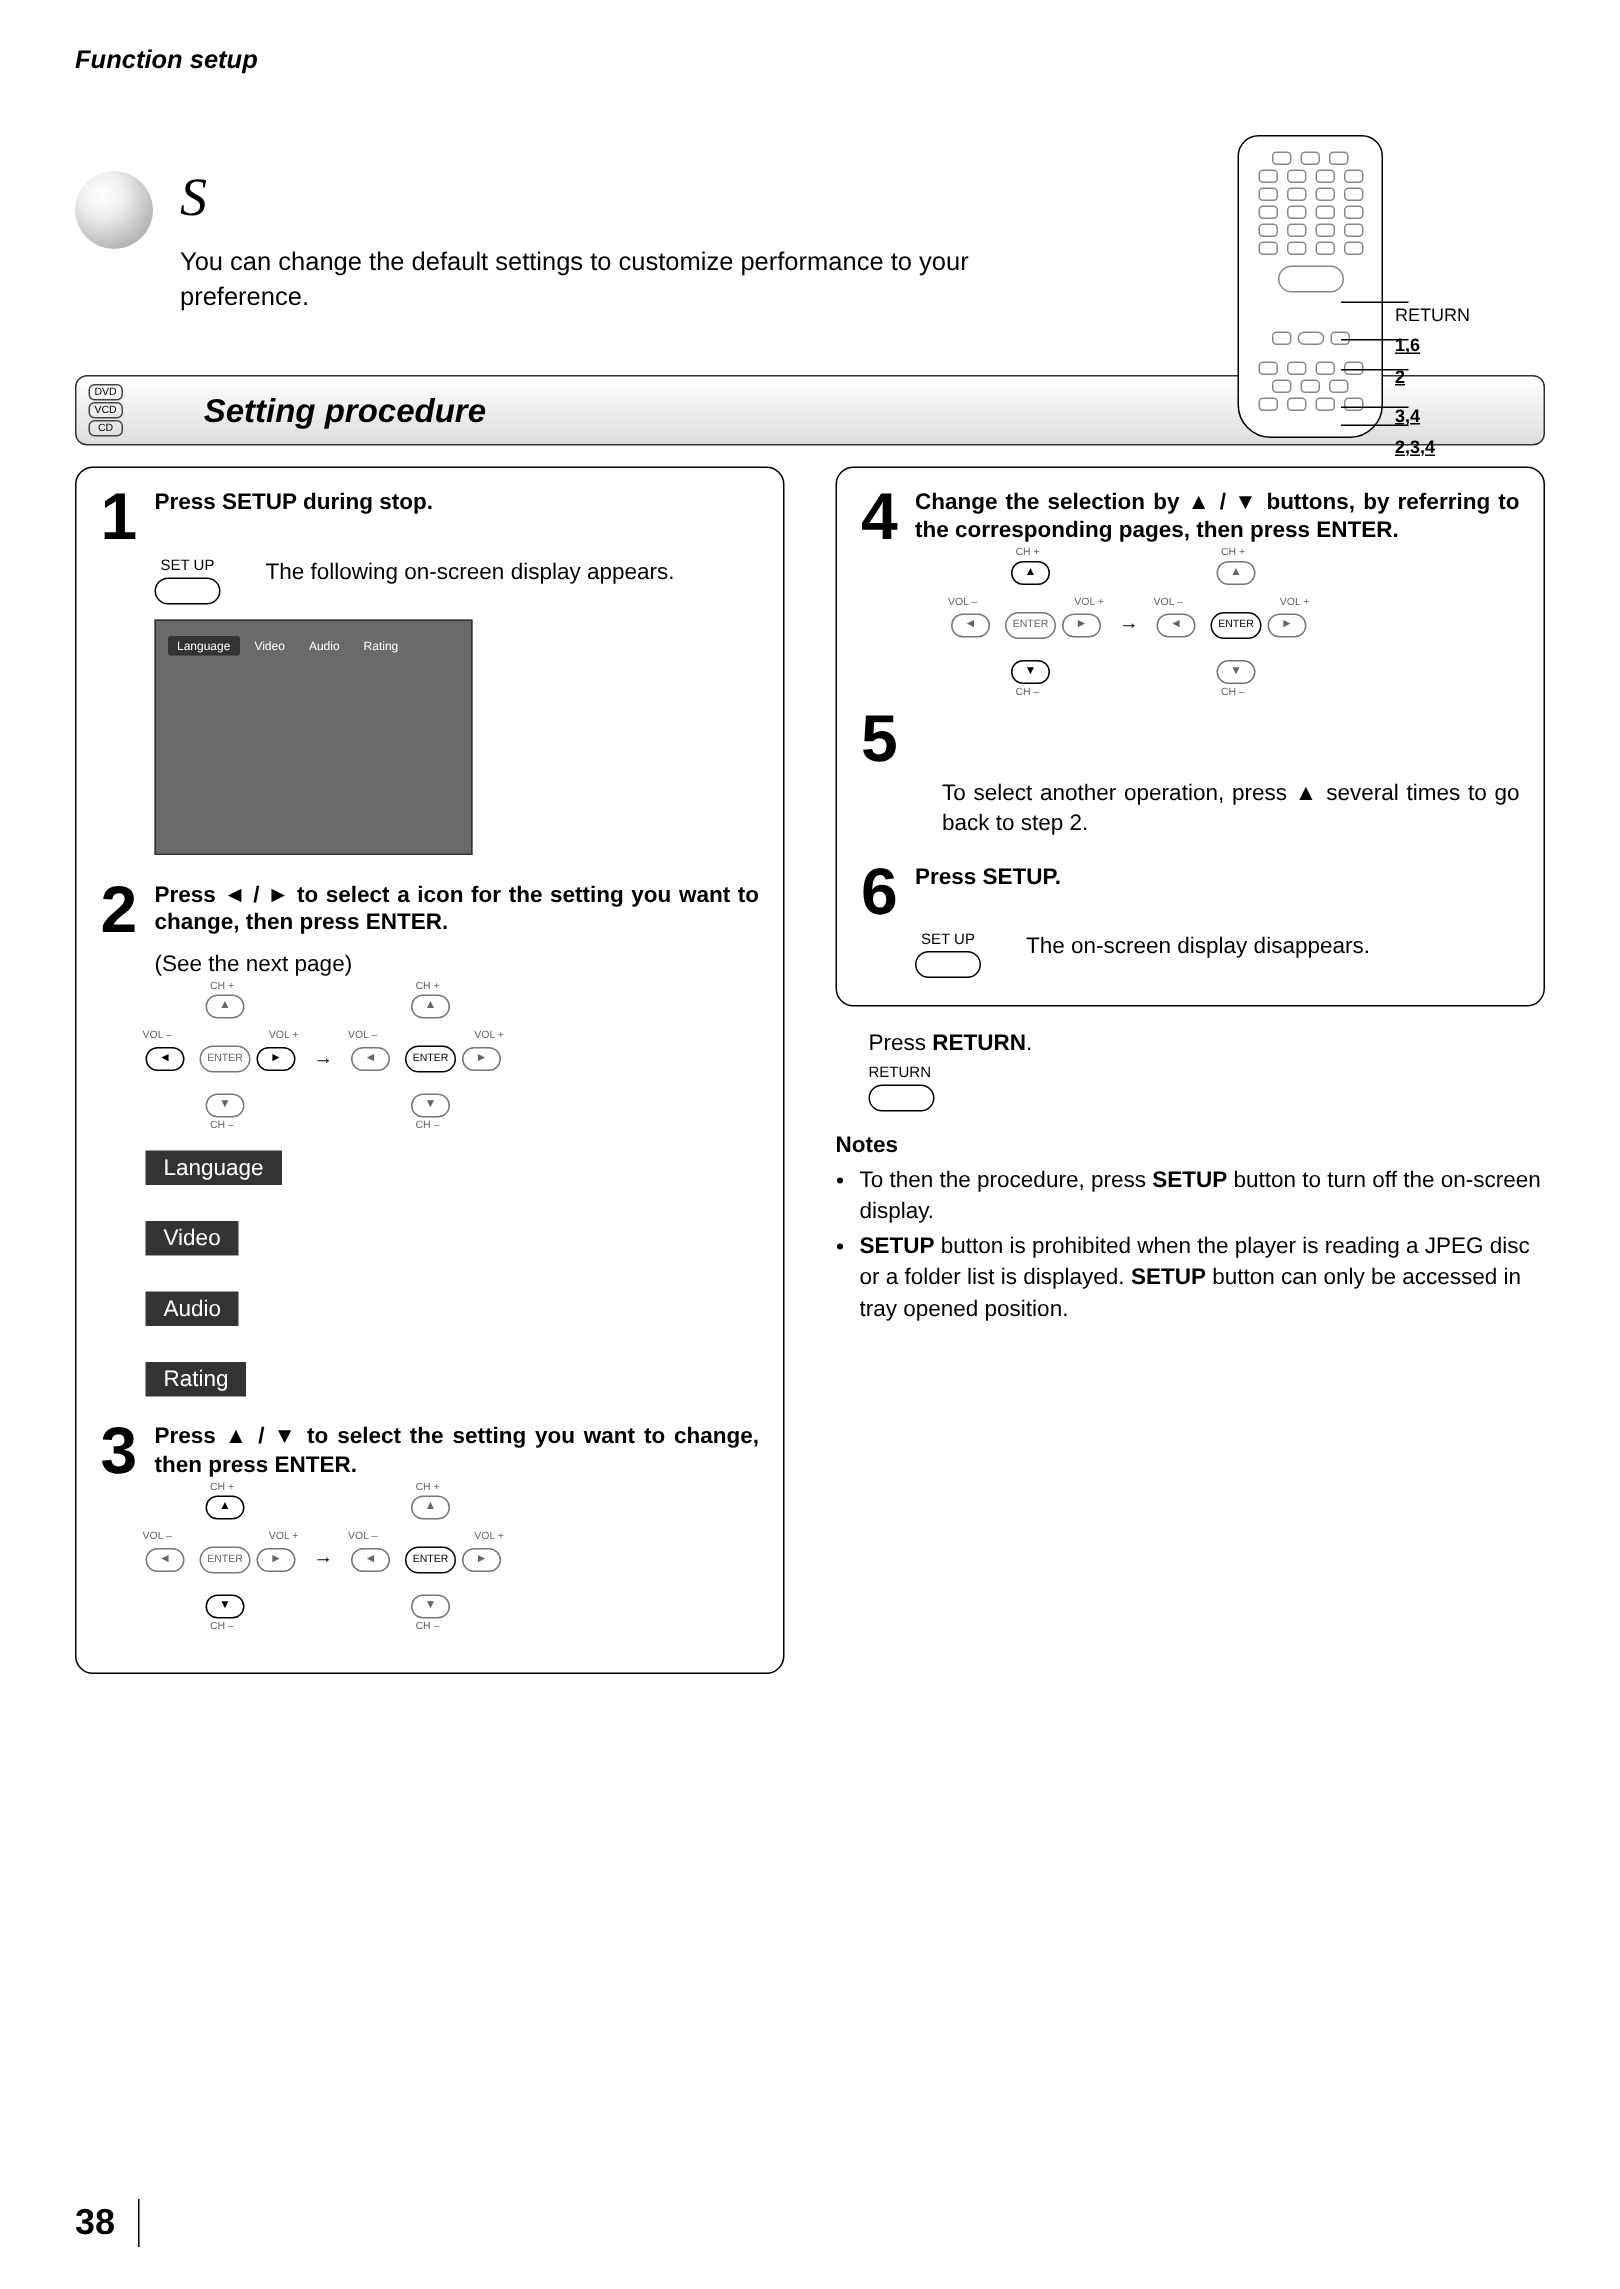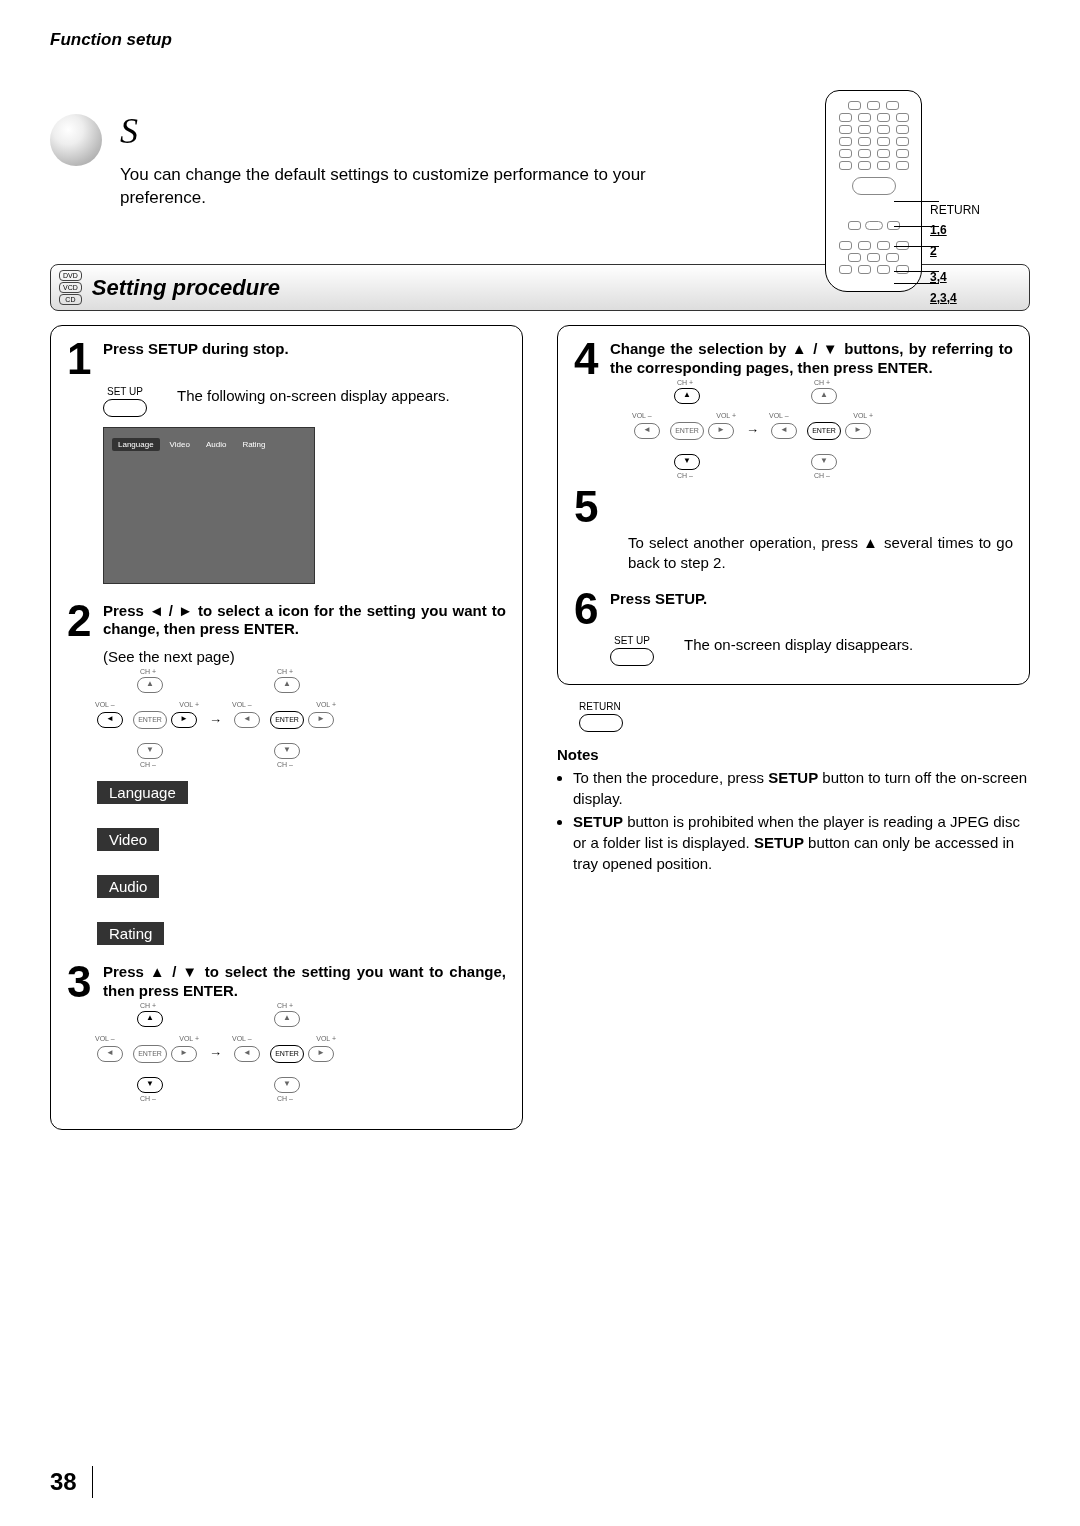--- a/index.html
+++ b/index.html
@@ -81,25 +81,26 @@
   .remote-labels .bold { font-weight: bold; text-decoration: underline; }
   .remote-line {
     position: absolute;
     height: 1px;
     background: #000;
   }
 
   .section-header {
     display: flex;
     align-items: center;
-    margin-top: 54px;
+    margin-top: 40px;
     border: 1.5px solid #333;
     border-radius: 8px;
     background: linear-gradient(to bottom, #fff, #ddd);
     padding: 5px 12px 5px 8px;
+    gap: 44px;
   }
   .disc-icons {
     display: flex;
     flex-direction: column;
     gap: 1px;
     margin-right: 10px;
   }
   .disc-label {
     font-size: 7px;
     border: 1px solid #444;
@@ -515,20 +516,23 @@
         <div class="setup-btn-row">
           <div class="setup-btn-icon">
             <div>SET UP</div>
             <div class="pill"></div>
           </div>
           <div style="font-size:15px;line-height:1.35">The on-screen display disappears.</div>
         </div>
       </div>
 
       <div>
+        <div style="font-size:15px;margin-left:22px">
+          <span>Press </span><b>RETURN</b><span>.</span>
+        </div>
         <div style="margin-left:22px;margin-top:6px">
           <div style="font-size:10px">RETURN</div>
           <div class="pill"></div>
         </div>
       </div>
 
       <div class="notes">
         <div class="notes-head">Notes</div>
         <ul>
           <li>

